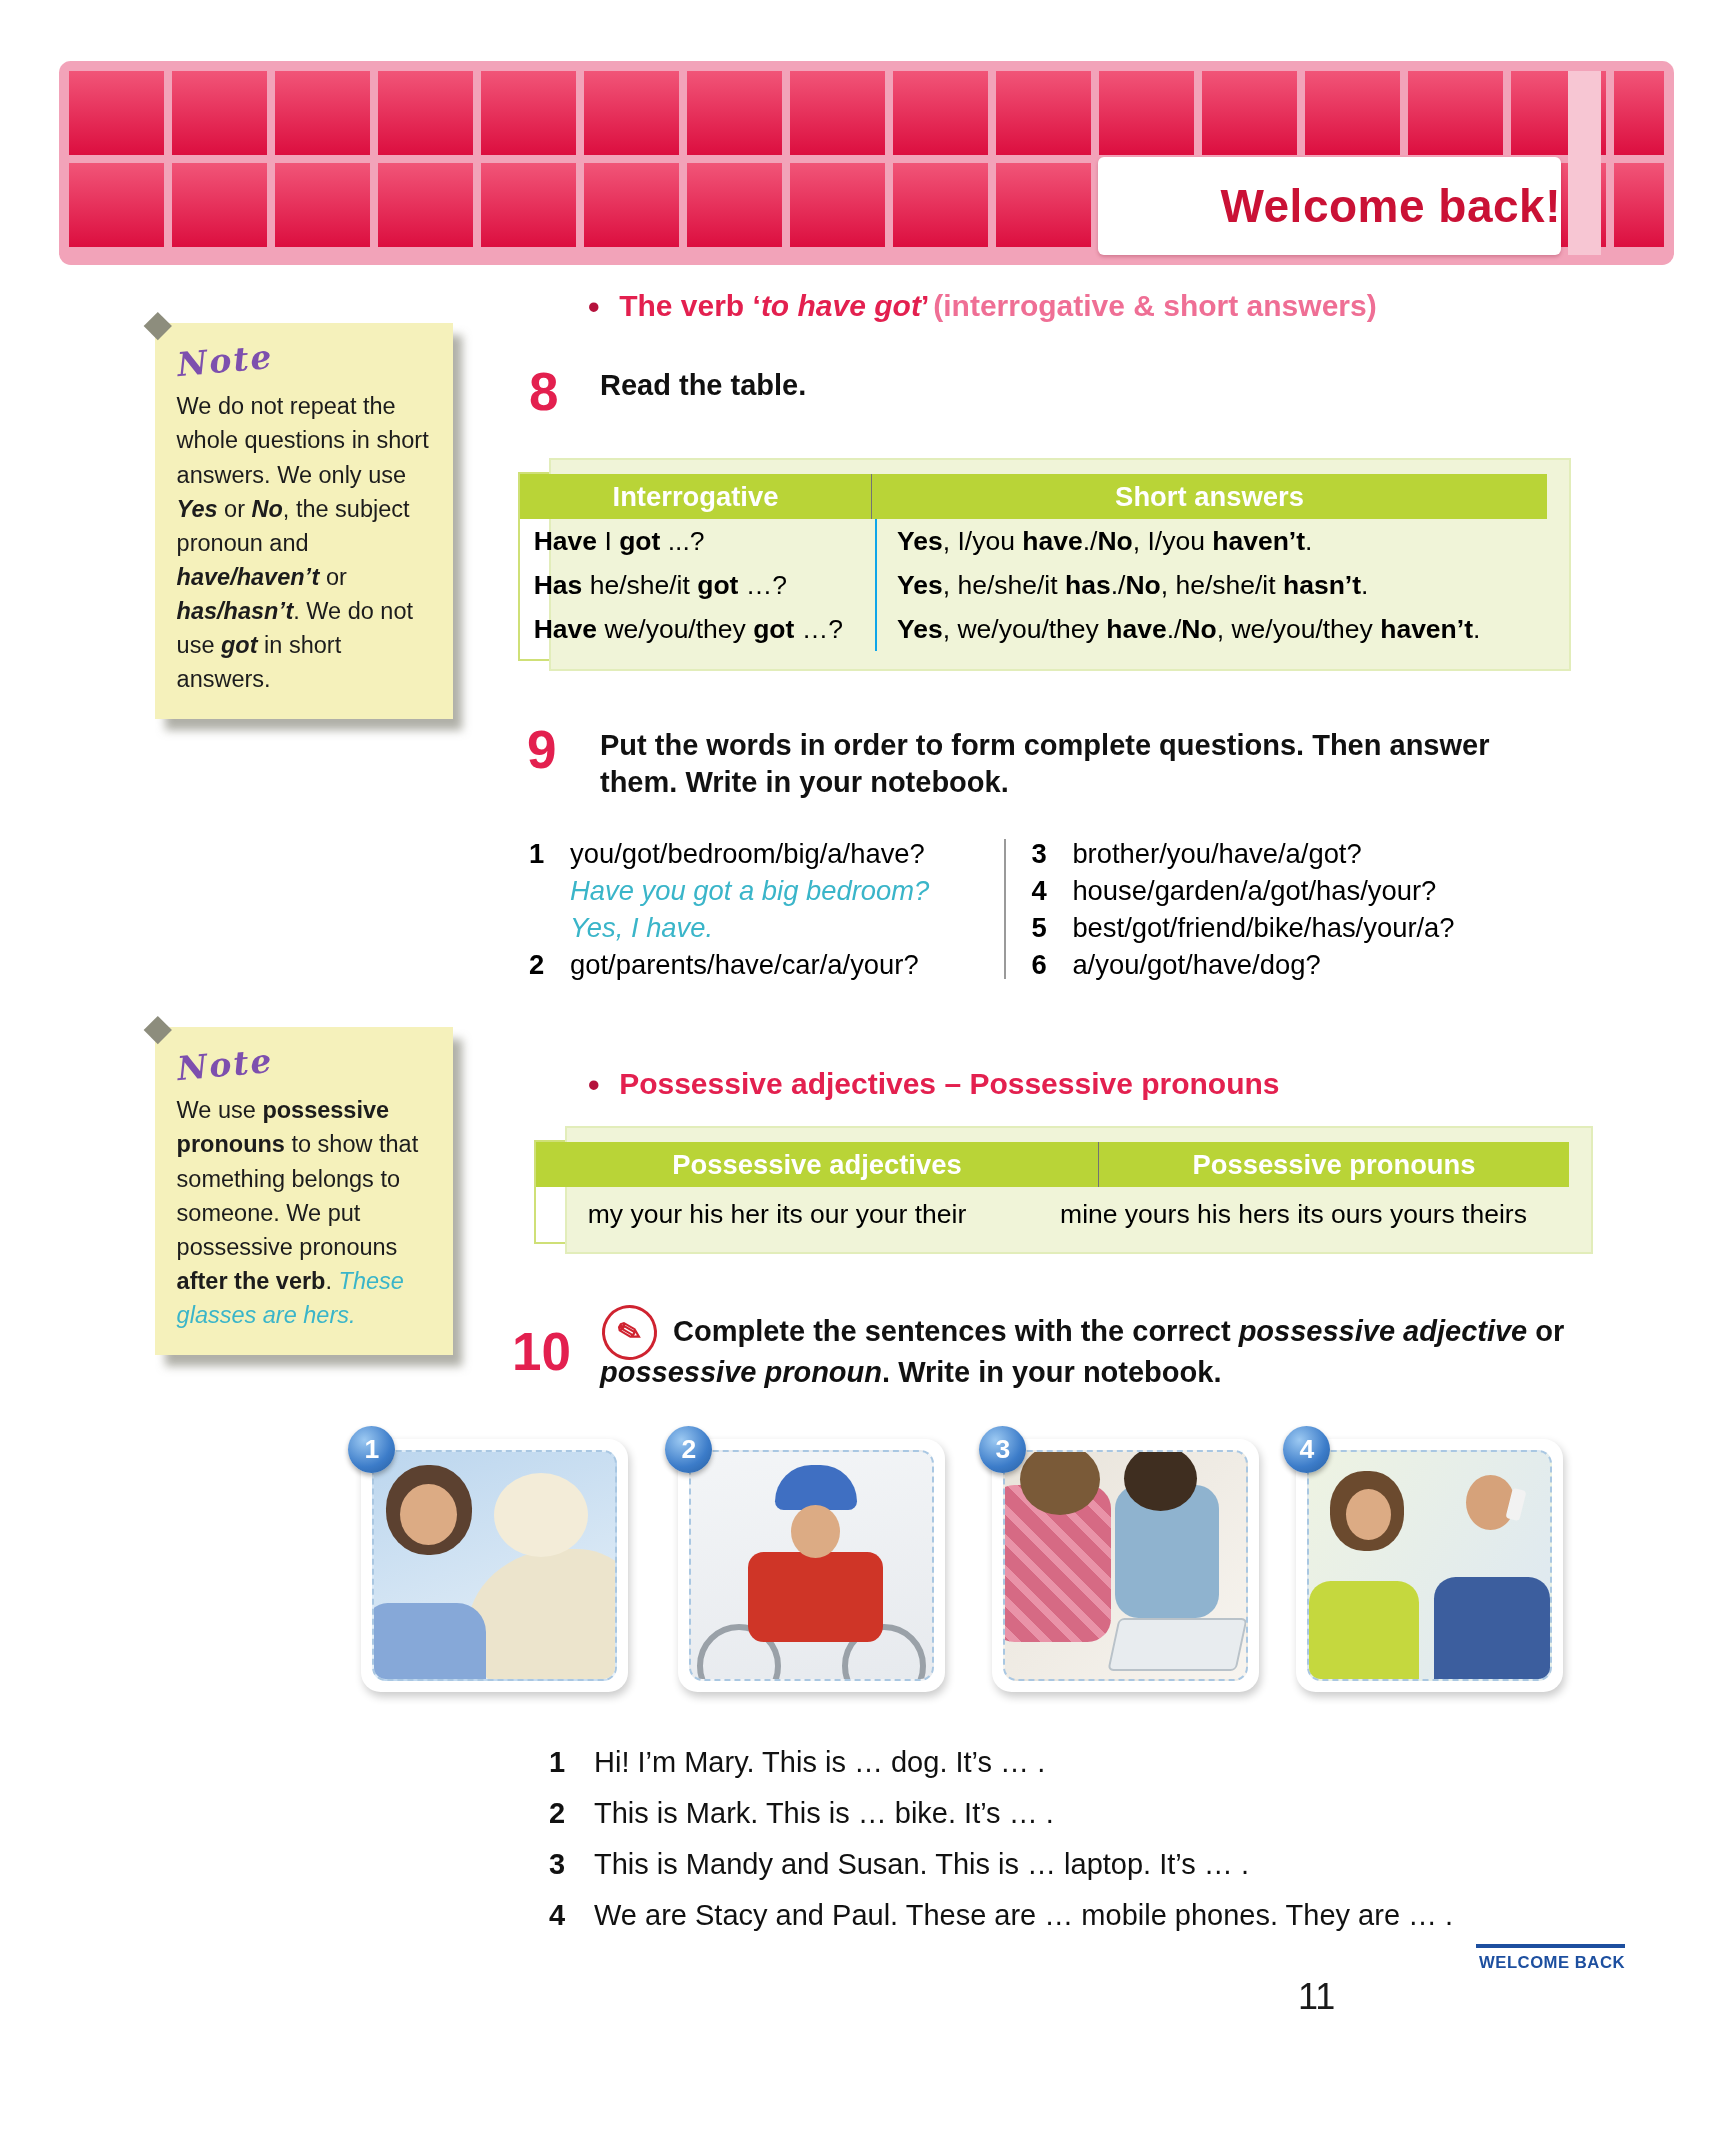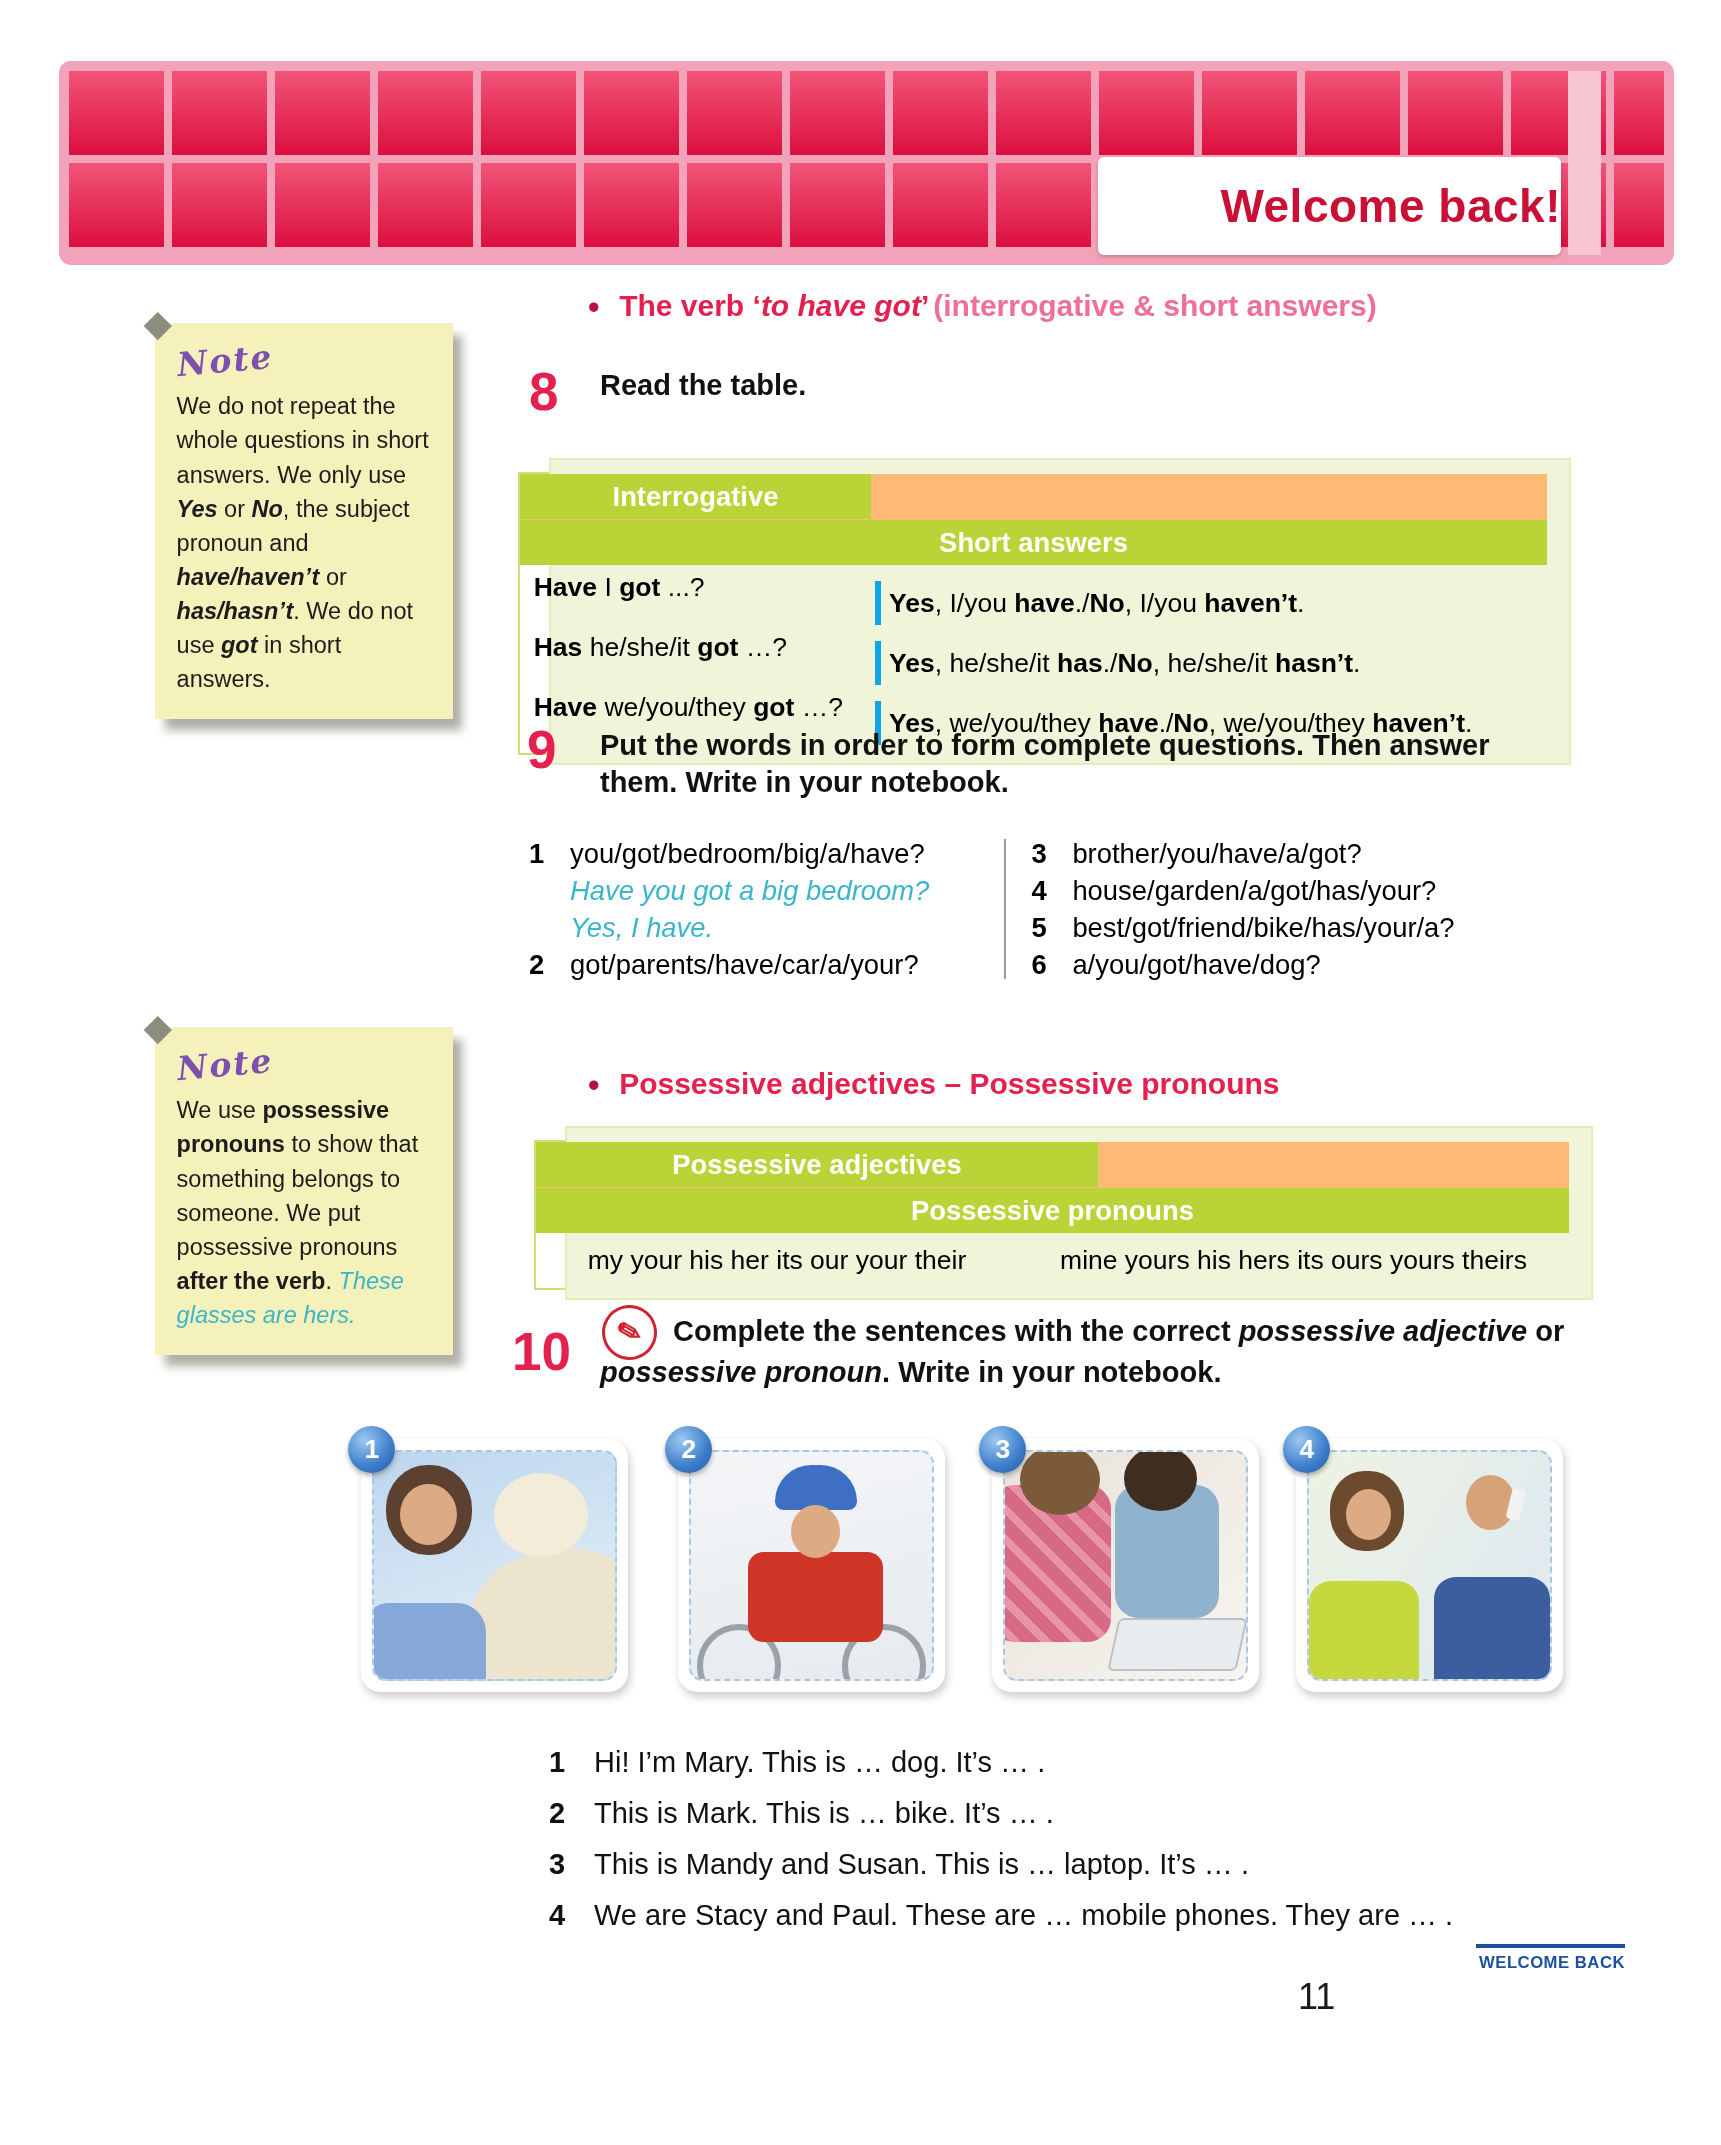--- a/index.html
+++ b/index.html
@@ -47,29 +47,29 @@
   .pos9  { left:527px; top:723px; }
   .pos10 { left:512px; top:1325px; }
   .exinstr { position:absolute; font-weight:bold; font-size:29px; color:#111; line-height:37px; }
   .ex8instr { left:600px; top:367px; }
   .ex9instr { left:600px; top:727px; width:970px; }
 
   
   .gtable { position:absolute; background:#fff; border:2px solid #cfe077; z-index:0; }
   .gtable::before { content:""; position:absolute; left:29px; right:-23.5px; top:-15.7px; bottom:-11.8px;
     background:#f0f4d8; border:2px solid #e2edba; z-index:-1; }
-  .thead { display:flex; gap:1px; background:#fdba74;flex-direction:column; }
+  .thead { display:flex; gap:1px; background:#737373; }
   .th { background:#b9d437; color:#fff; font-weight:bold; font-size:27.4px; text-align:center;
     height:45px; line-height:45px; }
   .trow { display:flex; }
   .td { font-size:26.5px; line-height:44px; white-space:nowrap; }
   .table1 { left:518px; top:472px; width:1031px; padding-bottom:7.8px; }
   .table1 .th1 { width:351px; } .table1 .th2 { flex:1; }
   .table1 .q { width:355px; padding-left:13.7px; }
-  .table1 .a { flex:1; padding-left:8px; border-left:6px solid #0ea5e9;margin-top:16px; }
+  .table1 .a { flex:1; padding-left:20px; border-left:2px solid #0ea5e9; }
   .table1 .trow:first-of-type .td { padding-top:5.9px; }
   .table2 { left:534px; top:1140px; width:1037px; }
   .table2 .th1 { width:562px; } .table2 .th2 { flex:1; }
   .table2 .c1 { width:482px; text-align:center; } .table2 .c2 { flex:1; text-align:center; }
   .table2 .td { height:55px; line-height:55px; font-size:26.5px; }
 
   
   .ex9cols { position:absolute; left:529px; top:835px; width:1039px; display:flex; font-size:27.4px; }
   .colL { width:469px; }
   .vdivider { width:2px; background:#9a9a9a; margin:3.9px 25.5px 3.9px 5.9px; }

